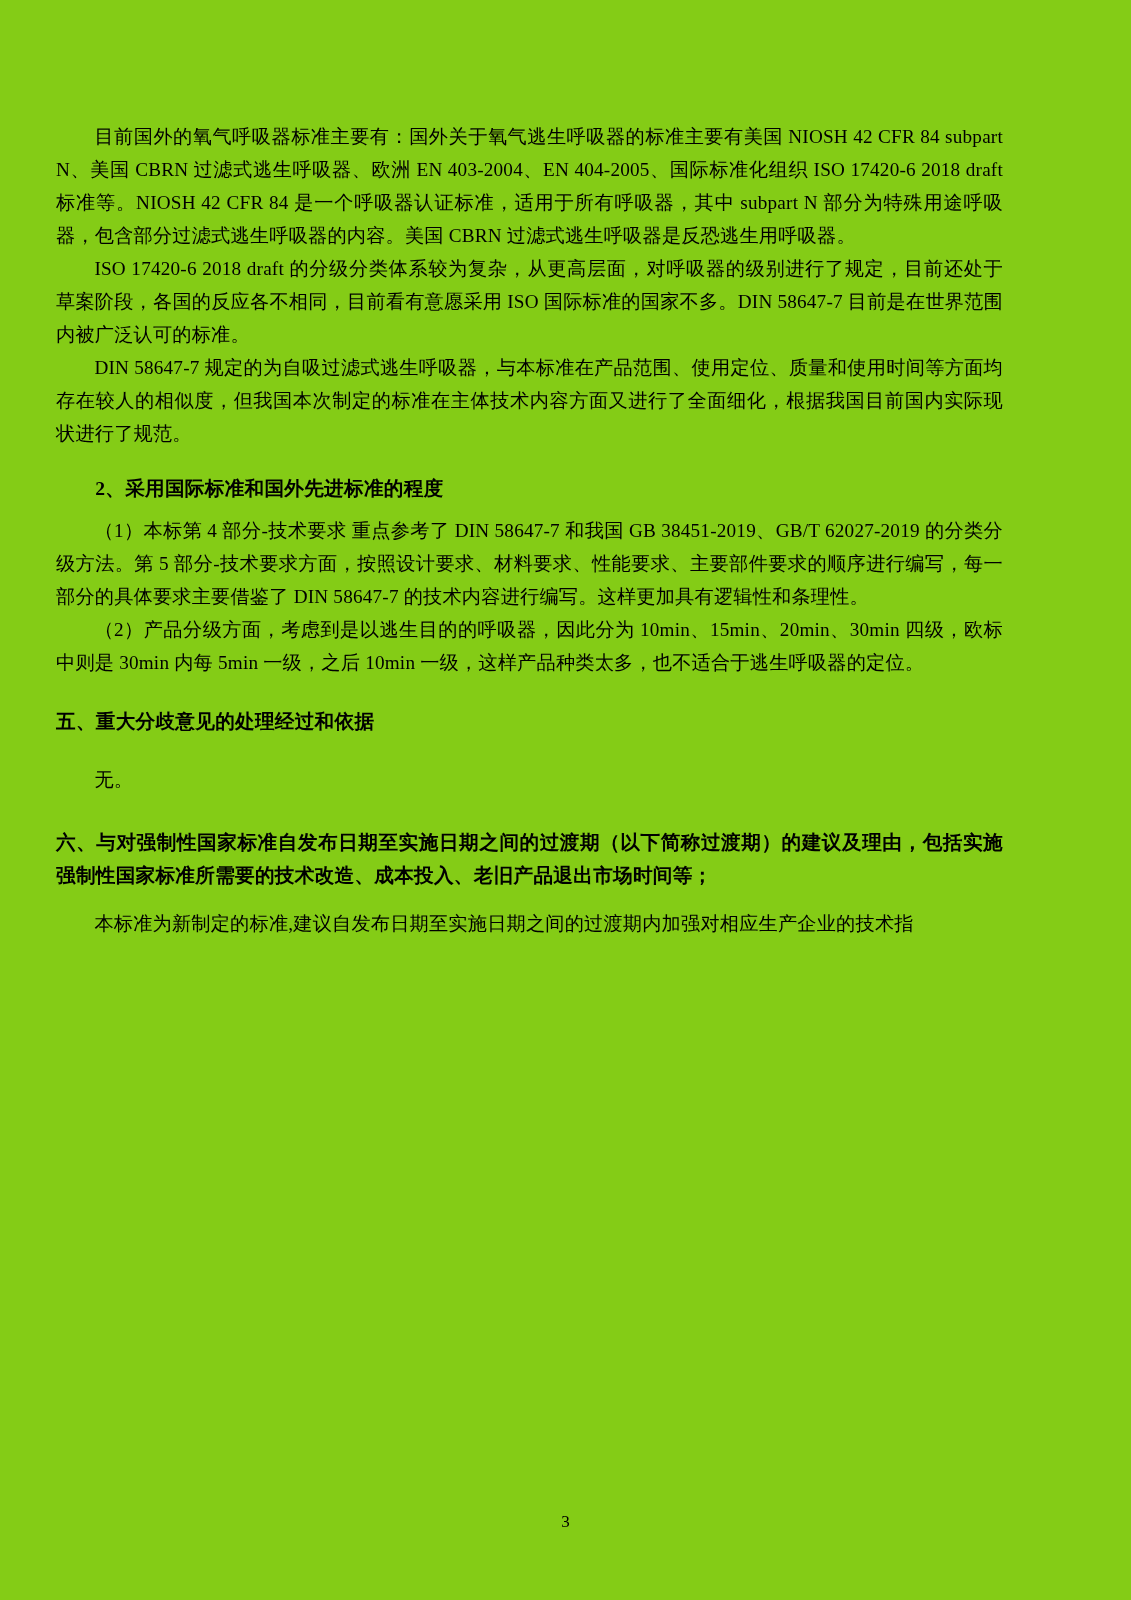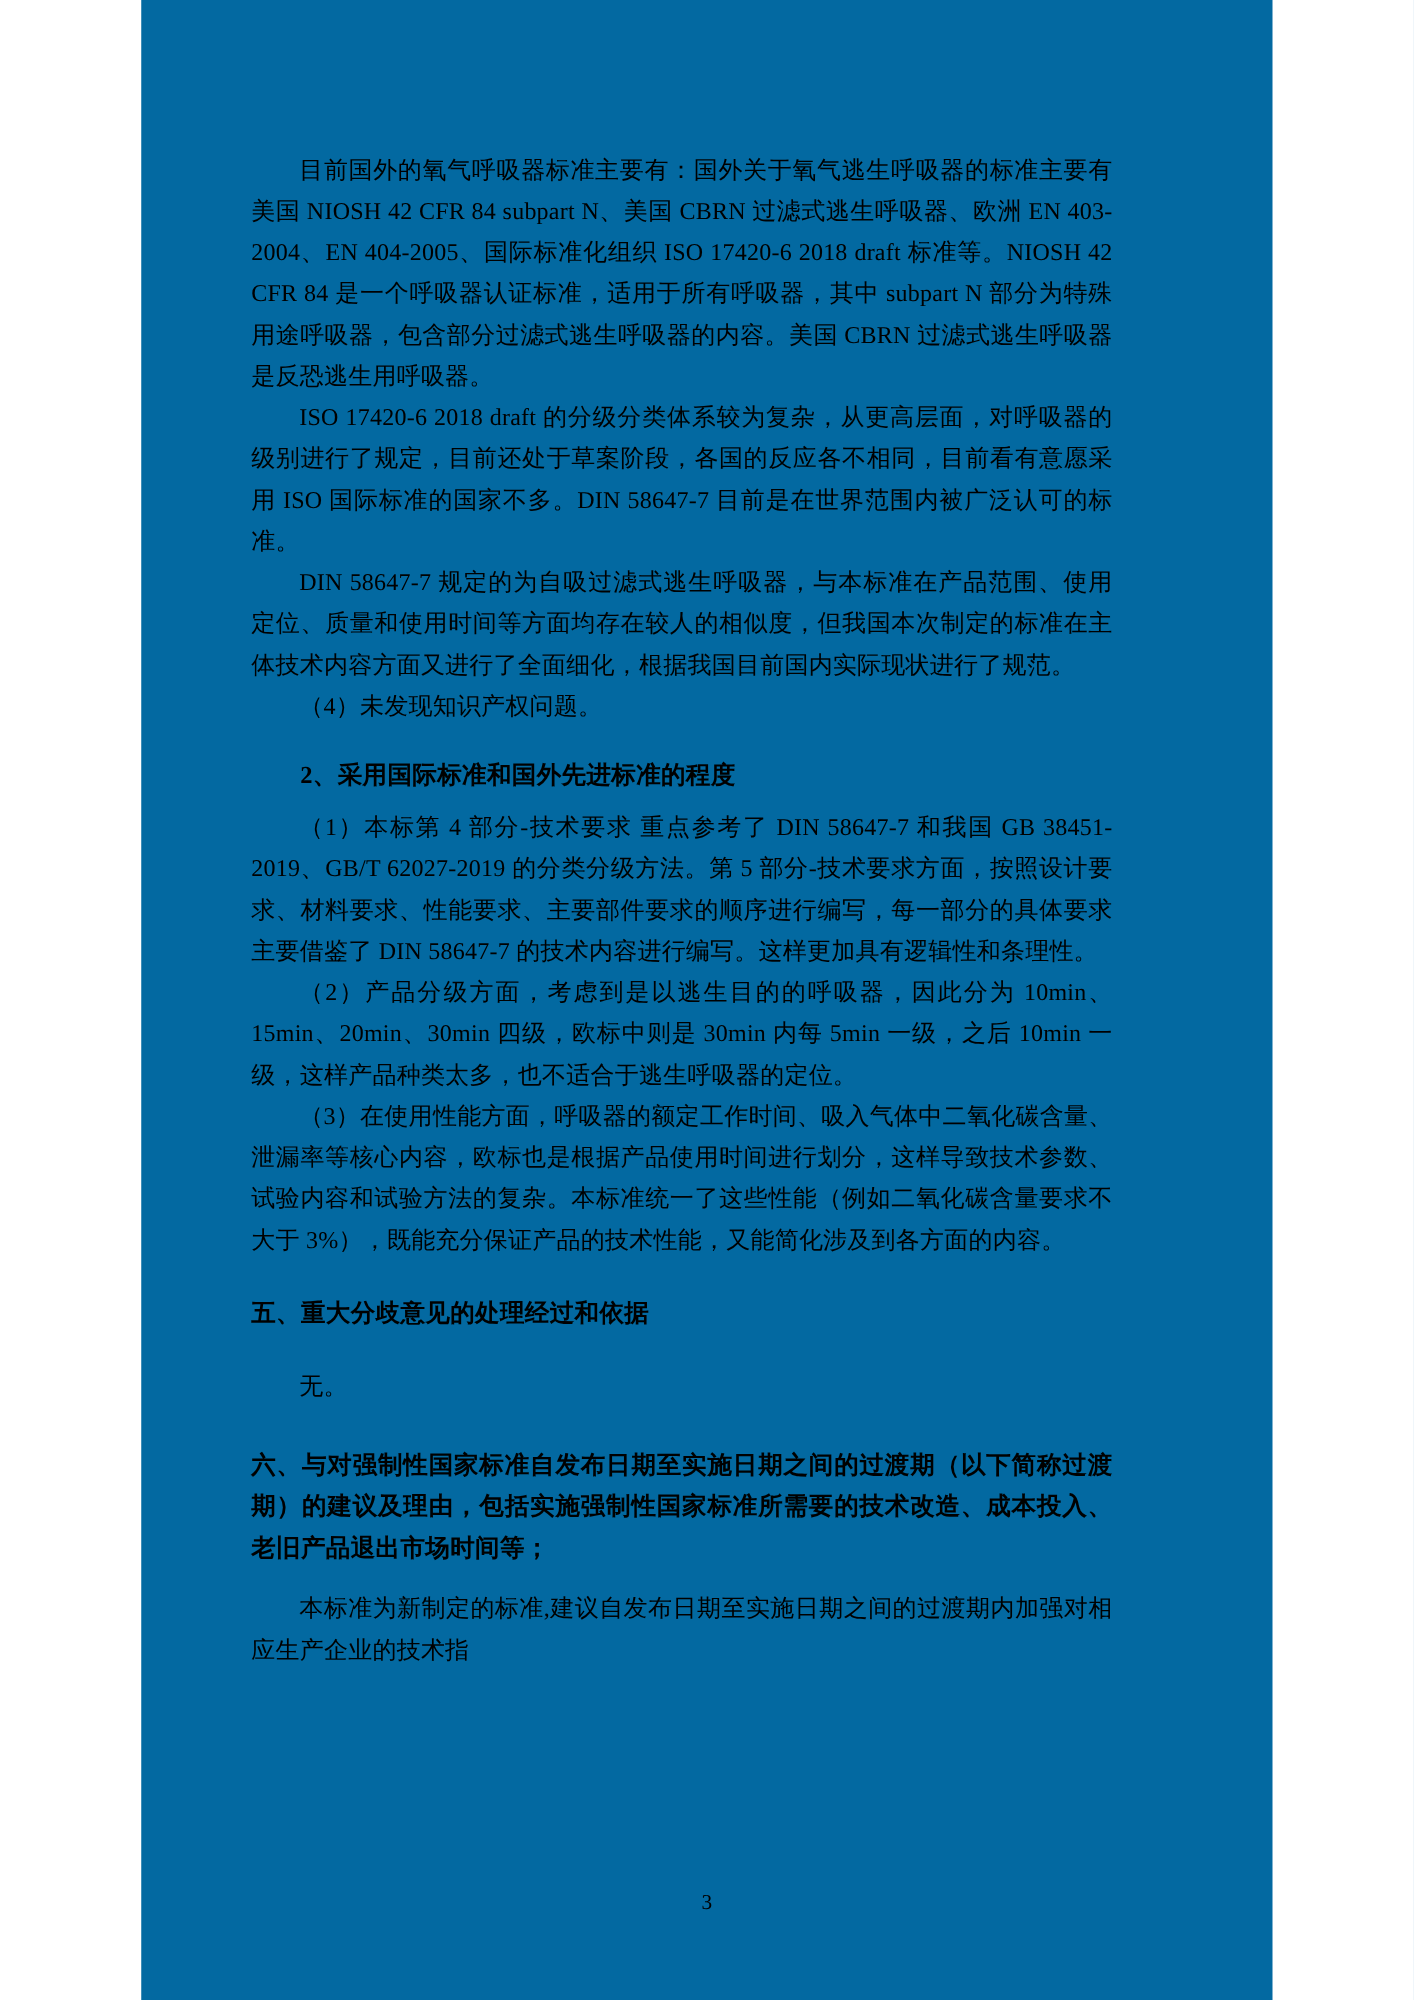--- a/index.html
+++ b/index.html
@@ -6,26 +6,26 @@
     margin: 0;
     padding: 0;
     background: #ffffff;
   }
   body {
     font-family: "Liberation Serif", "DejaVu Serif", serif;
     color: #000000;
   }
   .page {
     position: relative;
-    width: 905px;
+    width: 1131px;
     height: 1600px;
     margin: 0 auto;
-    background: #0369a1;
+    background: #84cc16;
     box-sizing: border-box;
-    padding: 120px 128px 60px 88px;
+    padding: 120px 128px 60px 56px;
     overflow: hidden;
   }
   .body-text {
     font-size: 19.2px;
     line-height: 1.72;
     text-align: justify;
     text-justify: inter-ideograph;
     letter-spacing: 0.2px;
   }
   p {
@@ -70,27 +70,25 @@
 </head>
 <body>
 
 <div class="page">
 
   <div class="body-text">
 
     <p class="indent">目前国外的氧气呼吸器标准主要有：国外关于氧气逃生呼吸器的标准主要有美国 NIOSH 42 CFR 84 subpart N、美国 CBRN 过滤式逃生呼吸器、欧洲 EN 403-2004、EN 404-2005、国际标准化组织 ISO 17420-6 2018 draft 标准等。NIOSH 42 CFR 84 是一个呼吸器认证标准，适用于所有呼吸器，其中 subpart N 部分为特殊用途呼吸器，包含部分过滤式逃生呼吸器的内容。美国 CBRN 过滤式逃生呼吸器是反恐逃生用呼吸器。</p>
     <p class="indent">ISO 17420-6 2018 draft 的分级分类体系较为复杂，从更高层面，对呼吸器的级别进行了规定，目前还处于草案阶段，各国的反应各不相同，目前看有意愿采用 ISO 国际标准的国家不多。DIN 58647-7 目前是在世界范围内被广泛认可的标准。</p>
     <p class="indent">DIN 58647-7 规定的为自吸过滤式逃生呼吸器，与本标准在产品范围、使用定位、质量和使用时间等方面均存在较人的相似度，但我国本次制定的标准在主体技术内容方面又进行了全面细化，根据我国目前国内实际现状进行了规范。</p>
-    <p class="indent">（4）未发现知识产权问题。</p>
 
     <p class="heading h-sub">2、采用国际标准和国外先进标准的程度</p>
 
     <p class="indent">（1）本标第 4 部分-技术要求  重点参考了 DIN 58647-7 和我国 GB 38451-2019、GB/T 62027-2019 的分类分级方法。第 5 部分-技术要求方面，按照设计要求、材料要求、性能要求、主要部件要求的顺序进行编写，每一部分的具体要求主要借鉴了 DIN 58647-7 的技术内容进行编写。这样更加具有逻辑性和条理性。</p>
     <p class="indent">（2）产品分级方面，考虑到是以逃生目的的呼吸器，因此分为 10min、15min、20min、30min 四级，欧标中则是 30min 内每 5min 一级，之后 10min 一级，这样产品种类太多，也不适合于逃生呼吸器的定位。</p>
-    <p class="indent">（3）在使用性能方面，呼吸器的额定工作时间、吸入气体中二氧化碳含量、泄漏率等核心内容，欧标也是根据产品使用时间进行划分，这样导致技术参数、试验内容和试验方法的复杂。本标准统一了这些性能（例如二氧化碳含量要求不大于 3%），既能充分保证产品的技术性能，又能简化涉及到各方面的内容。</p>
 
     <p class="heading h-major">五、重大分歧意见的处理经过和依据</p>
 
     <div class="gap-small"></div>
     <p class="indent">无。</p>
 
     <p class="heading h-major-block">六、与对强制性国家标准自发布日期至实施日期之间的过渡期（以下简称过渡期）的建议及理由，包括实施强制性国家标准所需要的技术改造、成本投入、老旧产品退出市场时间等；</p>
 
     <div class="gap-small"></div>
     <p class="indent">本标准为新制定的标准,建议自发布日期至实施日期之间的过渡期内加强对相应生产企业的技术指</p>

